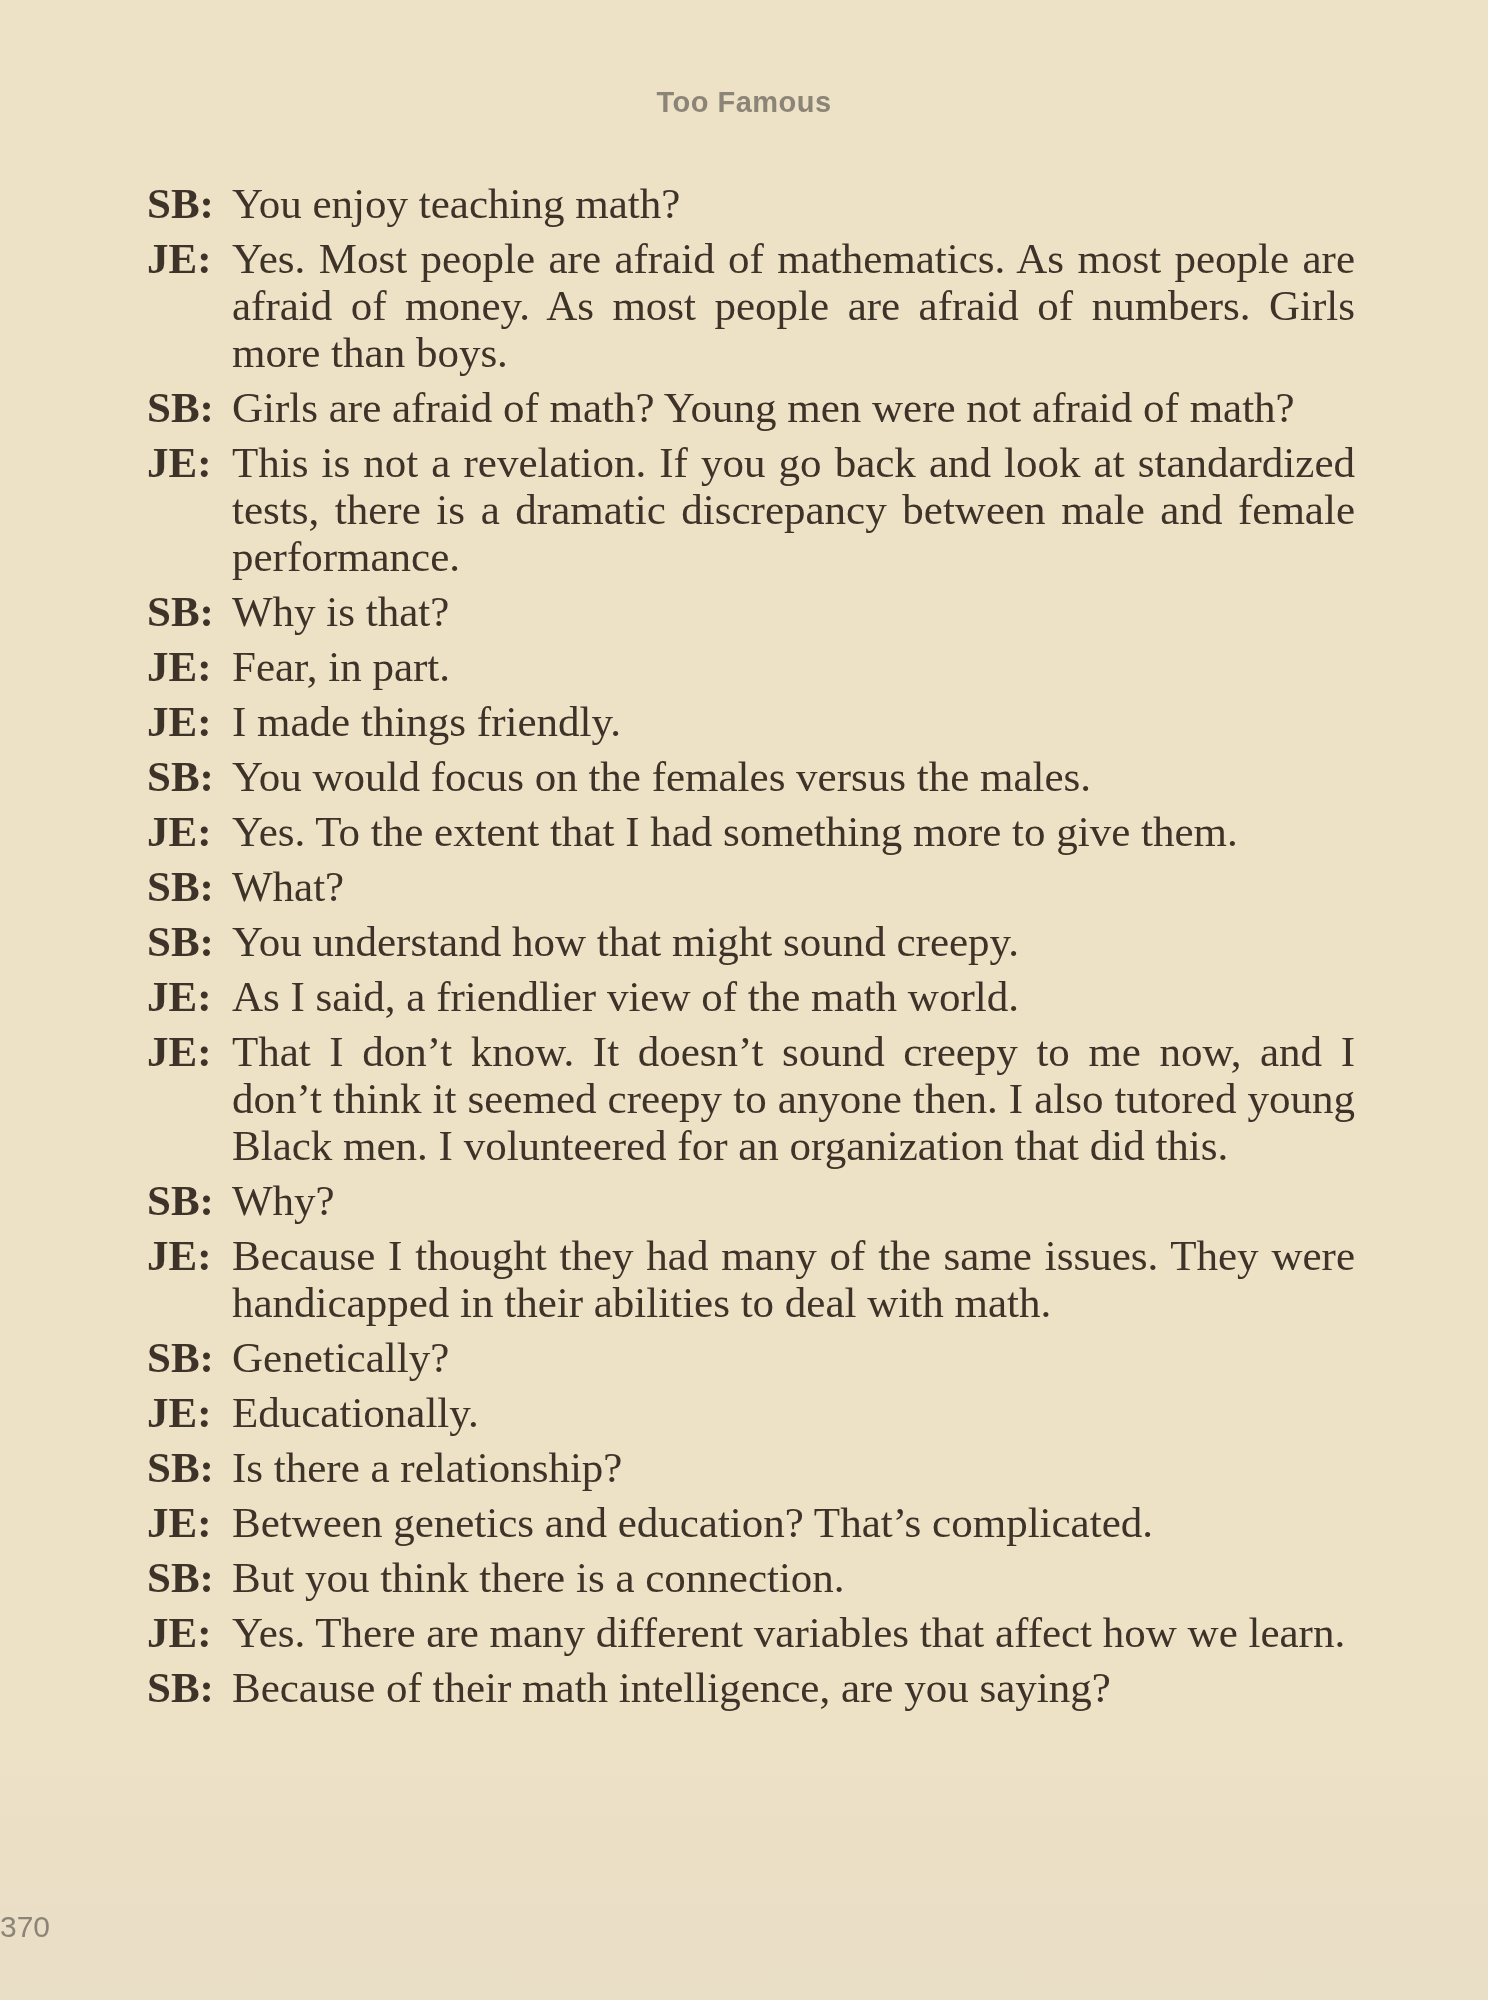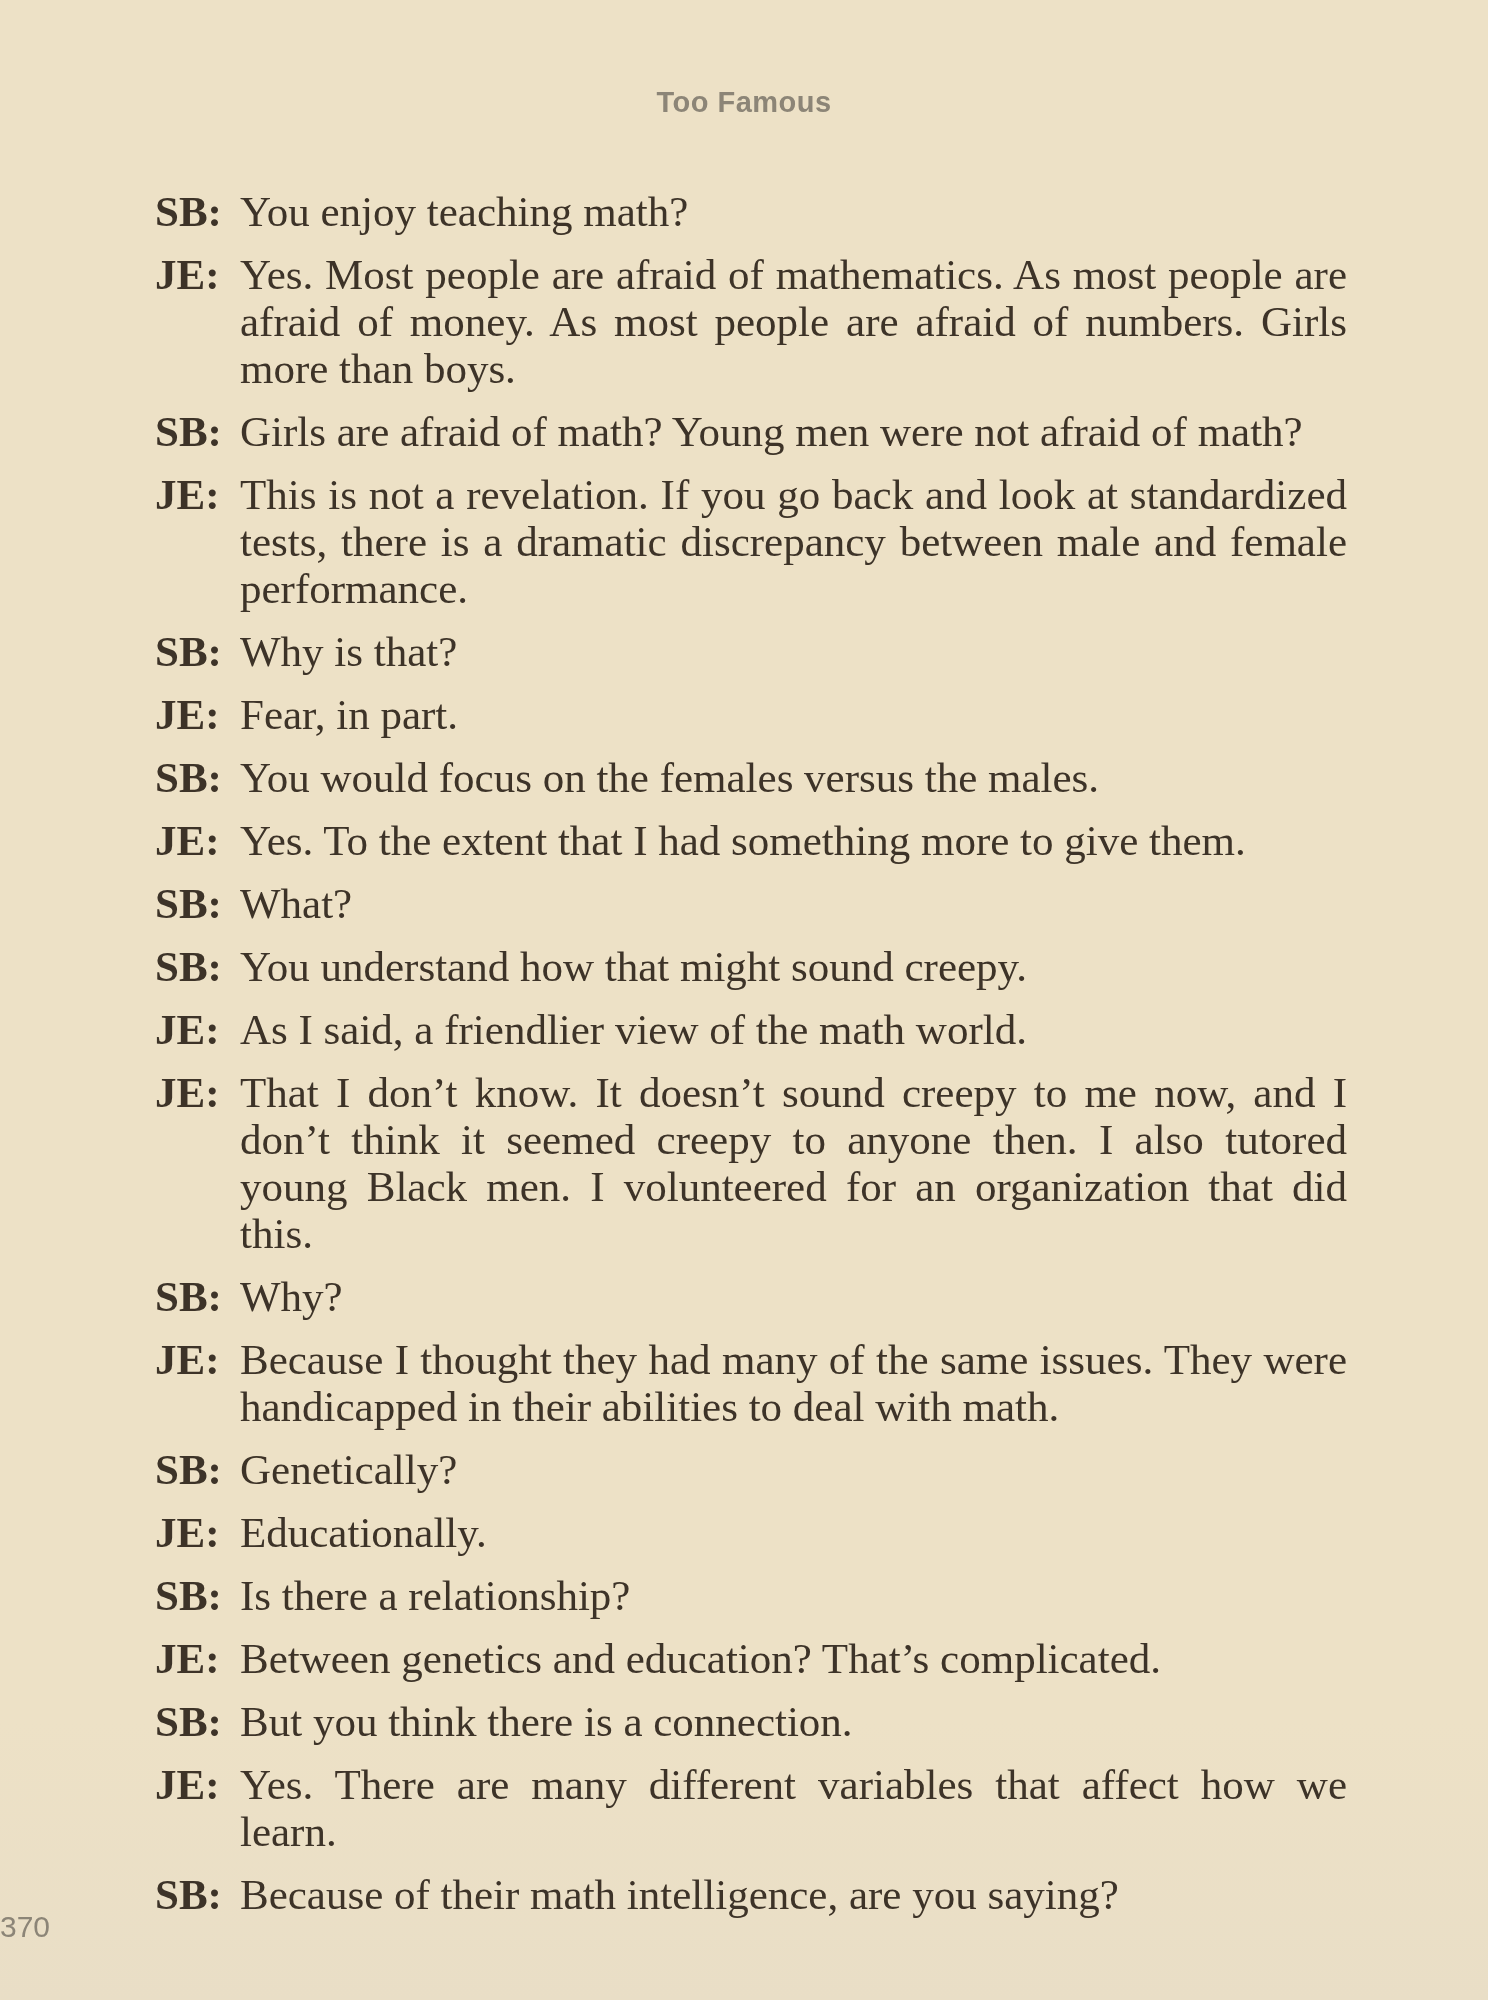--- a/index.html
+++ b/index.html
@@ -38,21 +38,21 @@
     position: absolute;
     left: 139px;
     top: 172px;
     width: 1224px;
     font-size: 43px;
     line-height: 47px;
     color: var(--text);
     text-align: justify;
   }
   .entry {
-    margin: 16px;
+    margin: 8px;
     padding-left: 85px;
   }
   .speaker {
     display: inline-block;
     width: 85px;
     margin-left: -85px;
     font-weight: bold;
   }
   .page-footer {
     position: absolute;
@@ -72,20 +72,21 @@
     <span>Too Famous</span>
   </header>
 
   <main class="dialogue">
       <p class="entry"><span class="speaker">SB:</span><span>You enjoy teaching math?</span></p>
       <p class="entry"><span class="speaker">JE:</span><span>Yes. Most people are afraid of mathematics. As most people are afraid of money. As most people are afraid of numbers. Girls more than boys.</span></p>
       <p class="entry"><span class="speaker">SB:</span><span>Girls are afraid of math? Young men were not afraid of math?</span></p>
       <p class="entry"><span class="speaker">JE:</span><span>This is not a revelation. If you go back and look at standardized tests, there is a dramatic discrepancy between male and female performance.</span></p>
       <p class="entry"><span class="speaker">SB:</span><span>Why is that?</span></p>
       <p class="entry"><span class="speaker">JE:</span><span>Fear, in part.</span></p>
+      <p class="entry"><span class="speaker">JE:</span><span>I made things friendly.</span></p>
       <p class="entry"><span class="speaker">SB:</span><span>You would focus on the females versus the males.</span></p>
       <p class="entry"><span class="speaker">JE:</span><span>Yes. To the extent that I had something more to give them.</span></p>
       <p class="entry"><span class="speaker">SB:</span><span>What?</span></p>
       <p class="entry"><span class="speaker">SB:</span><span>You understand how that might sound creepy.</span></p>
       <p class="entry"><span class="speaker">JE:</span><span>As I said, a friendlier view of the math world.</span></p>
       <p class="entry"><span class="speaker">JE:</span><span>That I don’t know. It doesn’t sound creepy to me now, and I don’t think it seemed creepy to anyone then. I also tutored young Black men. I volunteered for an organization that did this.</span></p>
       <p class="entry"><span class="speaker">SB:</span><span>Why?</span></p>
       <p class="entry"><span class="speaker">JE:</span><span>Because I thought they had many of the same issues. They were handicapped in their abilities to deal with math.</span></p>
       <p class="entry"><span class="speaker">SB:</span><span>Genetically?</span></p>
       <p class="entry"><span class="speaker">JE:</span><span>Educationally.</span></p>

